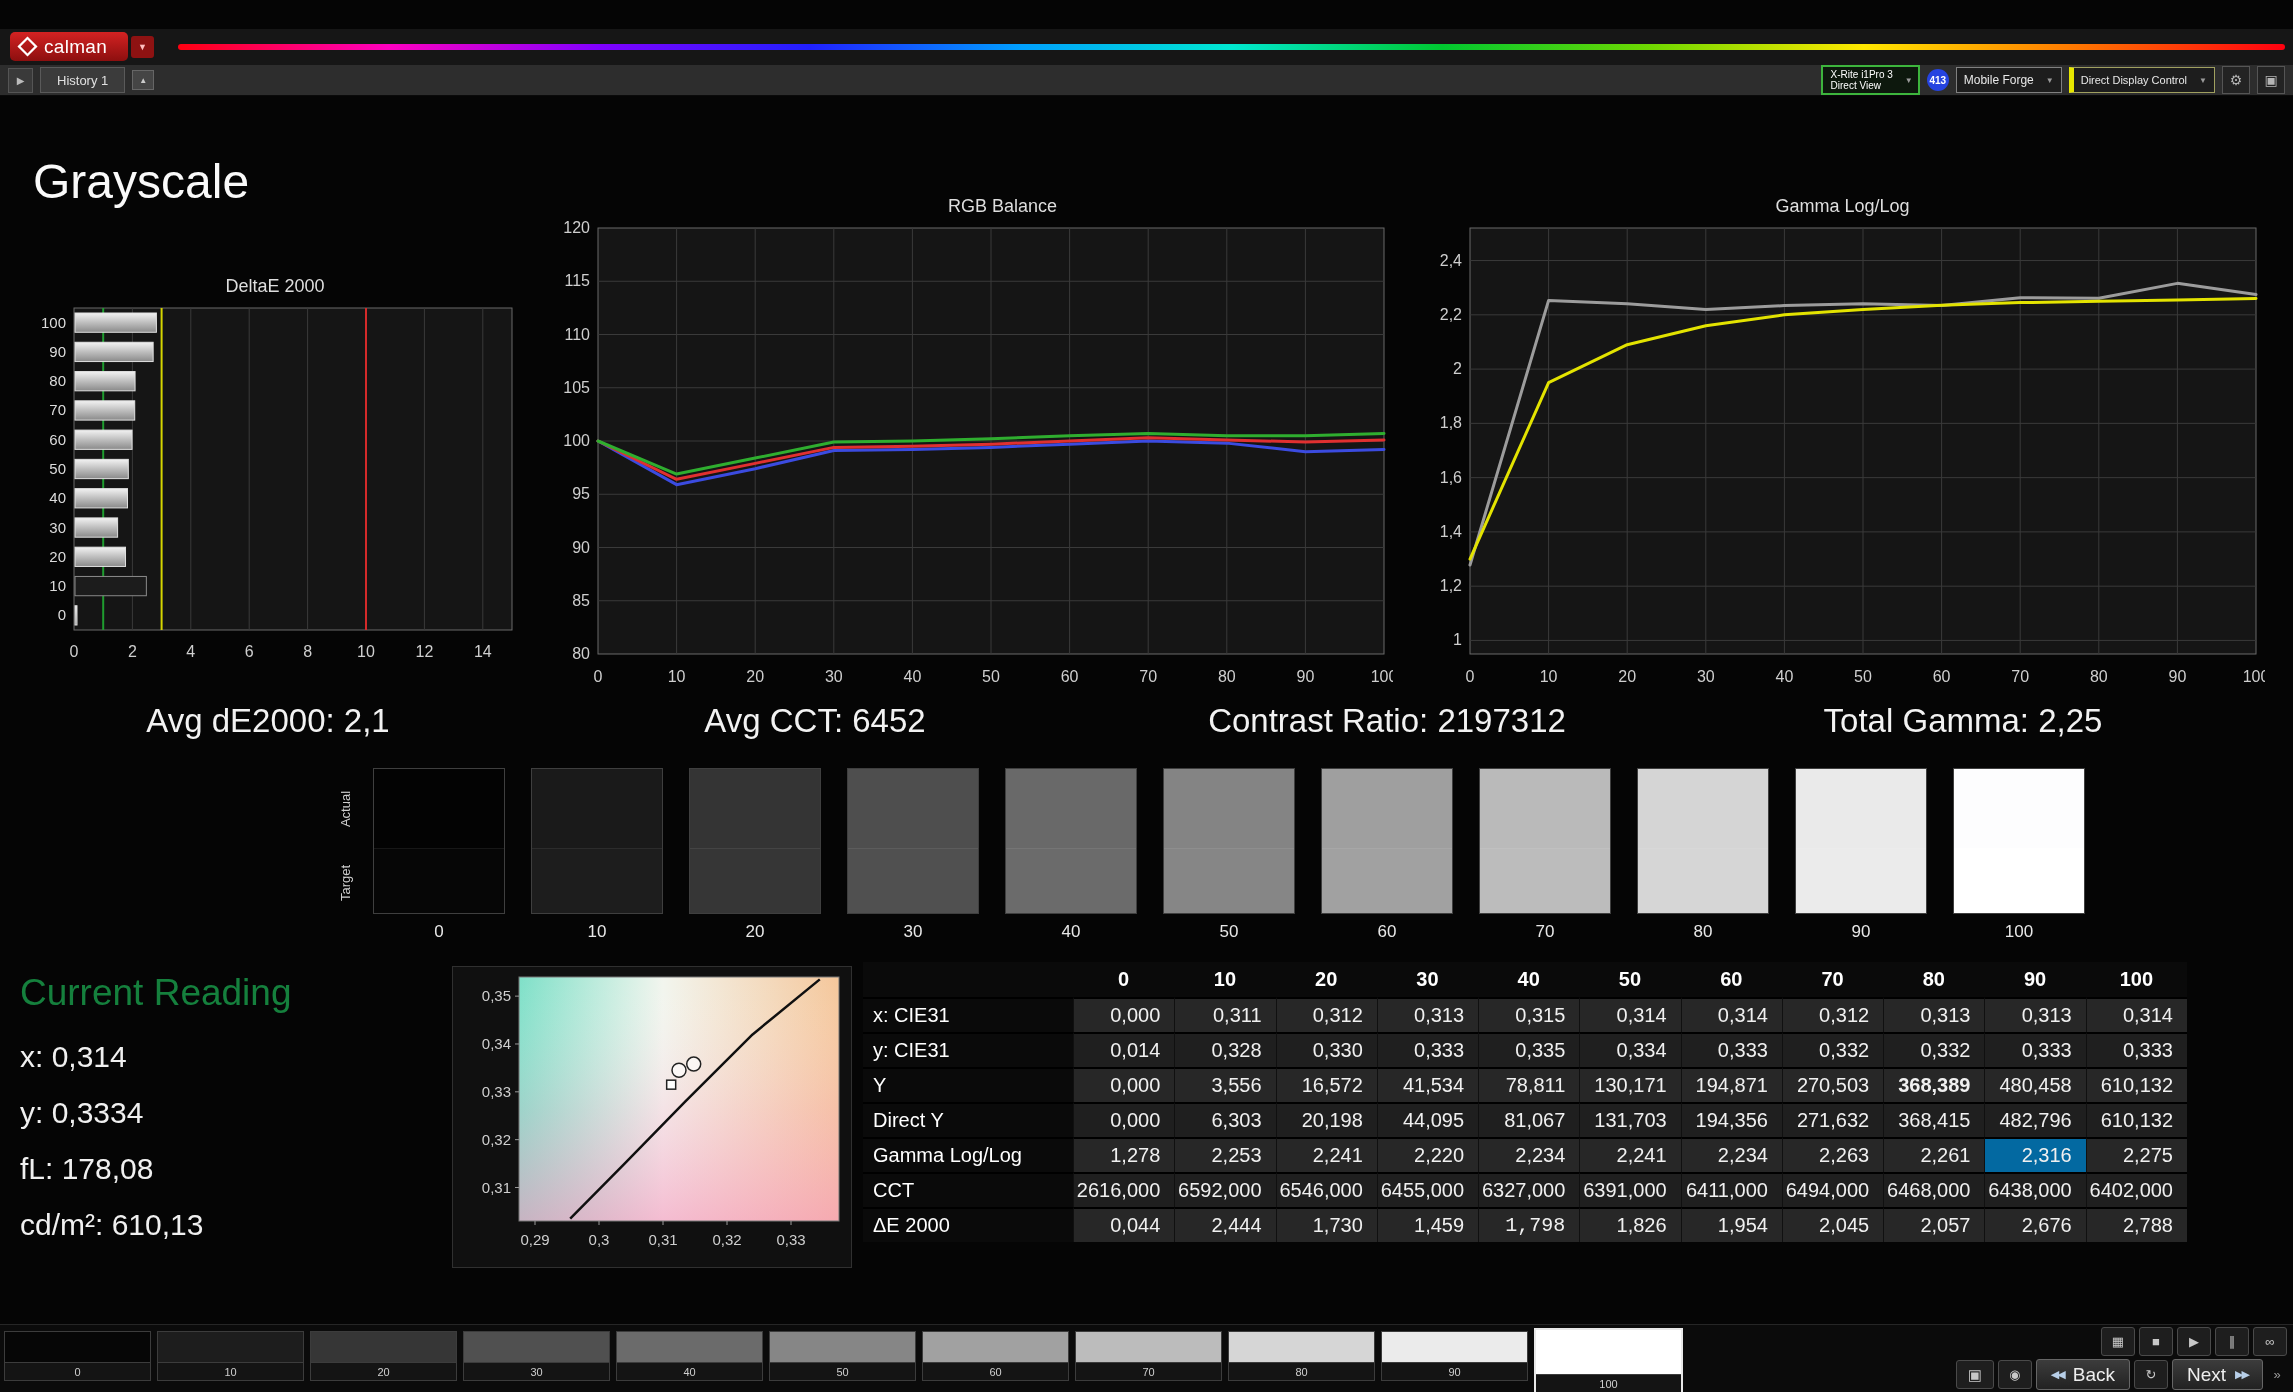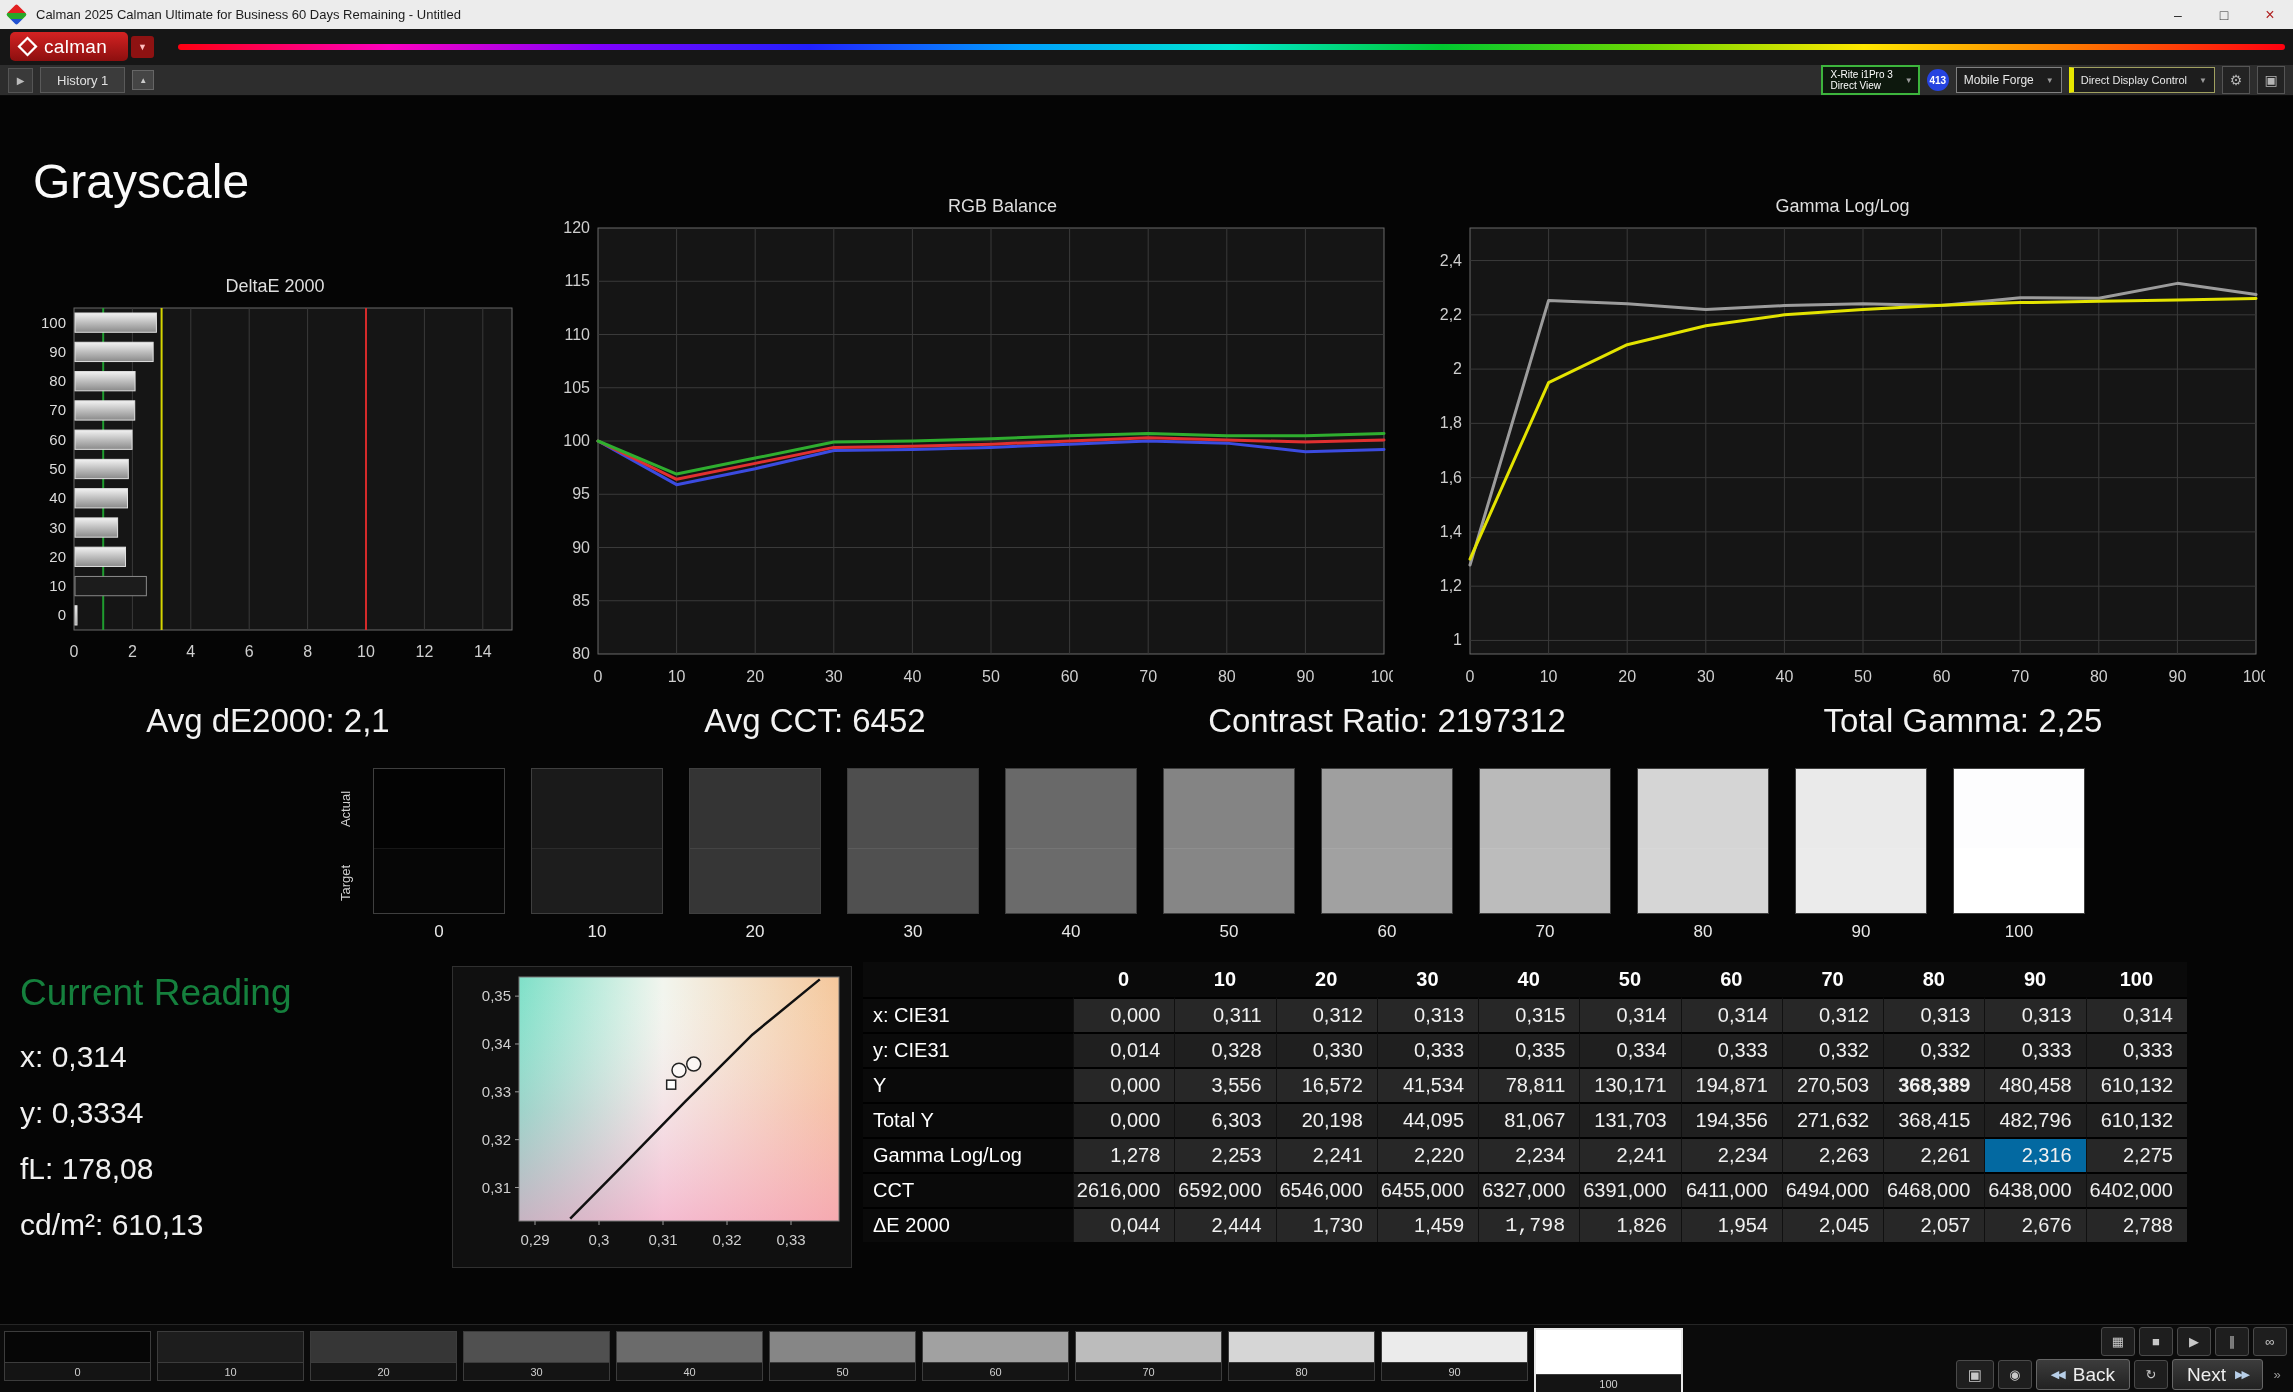--- a/index.html
+++ b/index.html
@@ -101,28 +101,20 @@
   .t-btn.mini{width:20px;background:transparent;border:none;color:#9a9a9a;}
   .nav-btn{height:29px;padding:0 14px;background:linear-gradient(#3c3c3c,#222);border:1px solid #666;
            border-radius:3px;color:#eee;font-size:19px;display:flex;align-items:center;gap:9px;}
   .nav-glyph{font-size:11px;letter-spacing:-2px;color:#b8cfe8;}
 </style>
 </head>
 <body>
 
 <div id="app">
 
-  <div class="titlebar">
-    <div class="app-icon"></div>
-    <div class="title-text">Calman 2025 Calman Ultimate for Business 60 Days Remaining  - Untitled</div>
-    <div class="tb-spacer"></div>
-    <div class="win-btn">–</div>
-    <div class="win-btn">□</div>
-    <div class="win-btn close">×</div>
-  </div>
 
   <div class="brandbar">
     <div class="logo">
       <div class="logo-diamond"></div>
       <span class="logo-text">calman</span>
     </div>
     <div class="logo-caret">▼</div>
     <div class="rainbow"></div>
   </div>
 
@@ -470,21 +462,21 @@
         <div class="tcell tval" style="background: rgb(39, 39, 39);">3,556</div>
         <div class="tcell tval" style="background: rgb(39, 39, 39);">16,572</div>
         <div class="tcell tval" style="background: rgb(39, 39, 39);">41,534</div>
         <div class="tcell tval" style="background: rgb(39, 39, 39);">78,811</div>
         <div class="tcell tval" style="background: rgb(39, 39, 39);">130,171</div>
         <div class="tcell tval" style="background: rgb(39, 39, 39);">194,871</div>
         <div class="tcell tval" style="background: rgb(39, 39, 39);">270,503</div>
         <div class="tcell tval" style="background: rgb(39, 39, 39); font-weight: bold;">368,389</div>
         <div class="tcell tval" style="background: rgb(39, 39, 39);">480,458</div>
         <div class="tcell tval" style="background: rgb(39, 39, 39);">610,132</div>
-        <div class="tcell tlabel">Total Y</div>
+        <div class="tcell tlabel">Direct Y</div>
         <div class="tcell tval" style="background: rgb(31, 31, 31);">0,000</div>
         <div class="tcell tval" style="background: rgb(31, 31, 31);">6,303</div>
         <div class="tcell tval" style="background: rgb(31, 31, 31);">20,198</div>
         <div class="tcell tval" style="background: rgb(31, 31, 31);">44,095</div>
         <div class="tcell tval" style="background: rgb(31, 31, 31);">81,067</div>
         <div class="tcell tval" style="background: rgb(31, 31, 31);">131,703</div>
         <div class="tcell tval" style="background: rgb(31, 31, 31);">194,356</div>
         <div class="tcell tval" style="background: rgb(31, 31, 31);">271,632</div>
         <div class="tcell tval" style="background: rgb(31, 31, 31);">368,415</div>
         <div class="tcell tval" style="background: rgb(31, 31, 31);">482,796</div>

